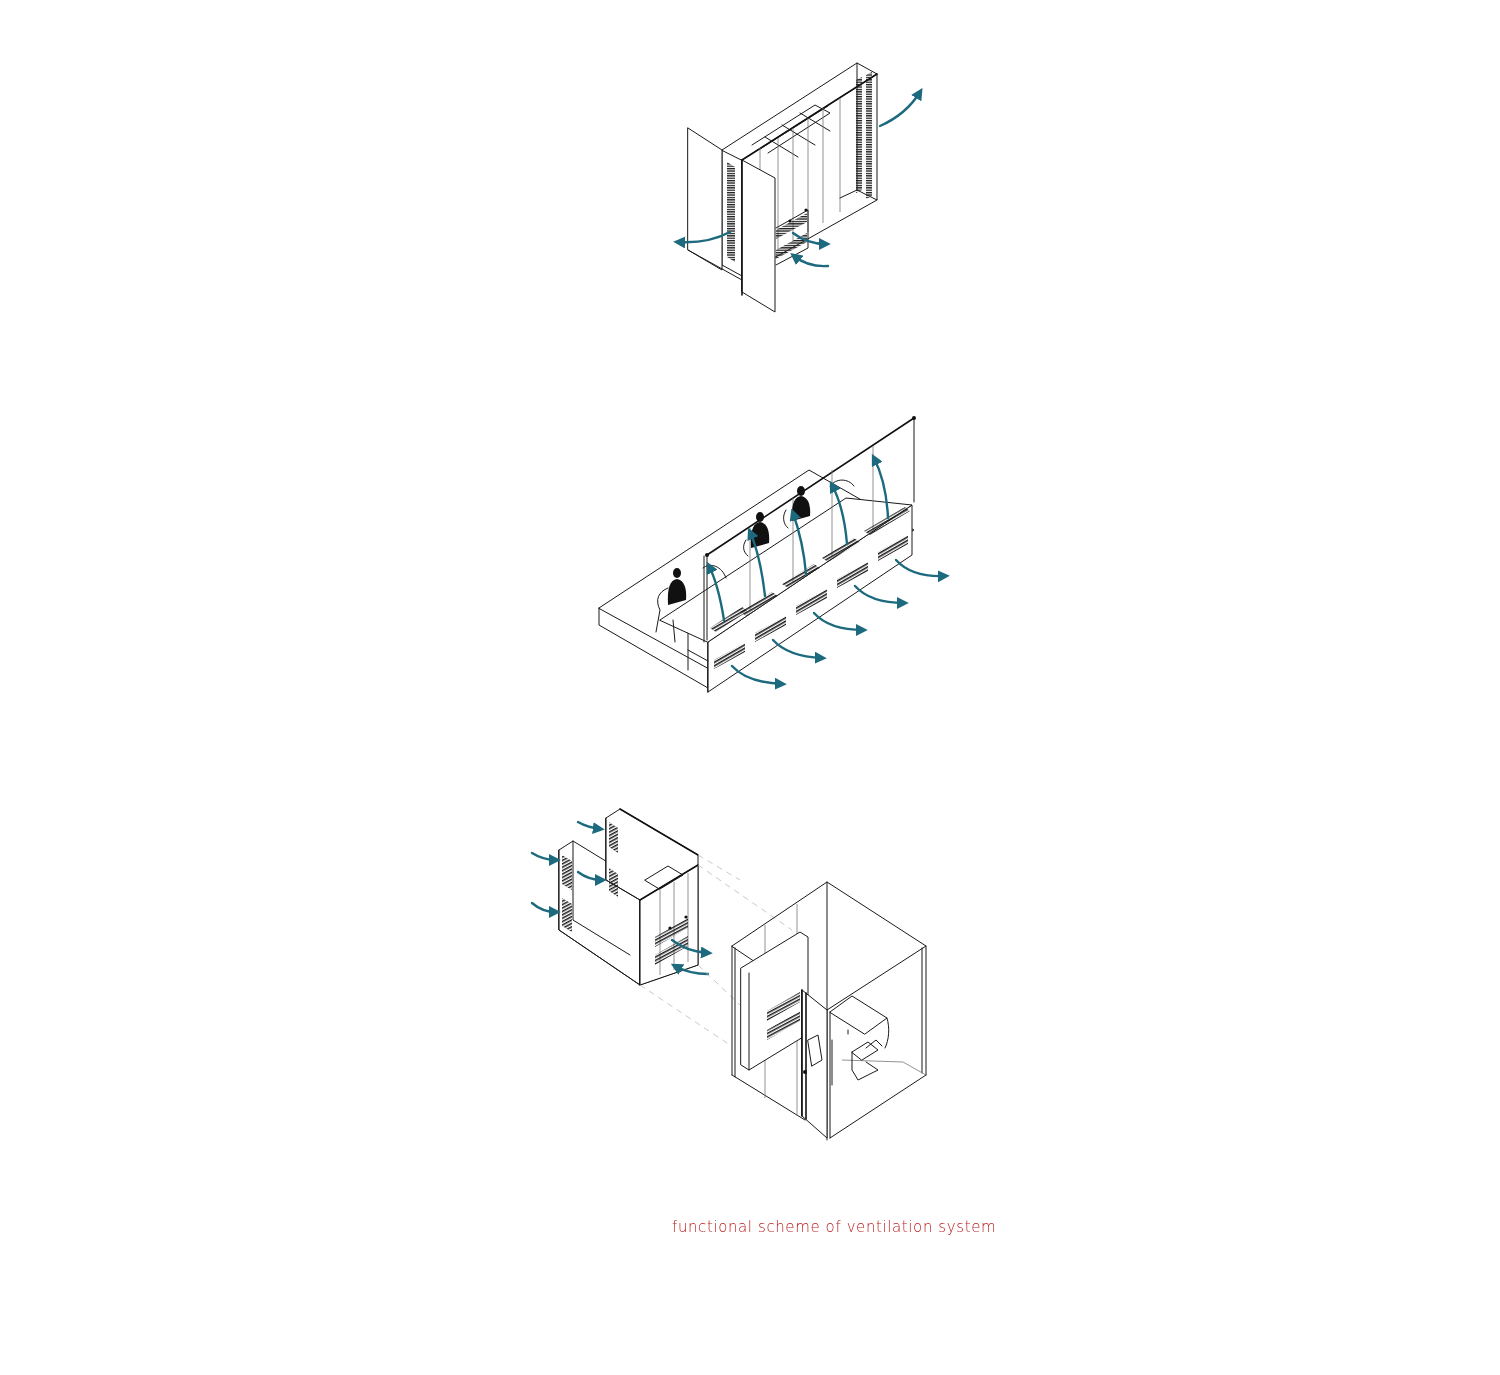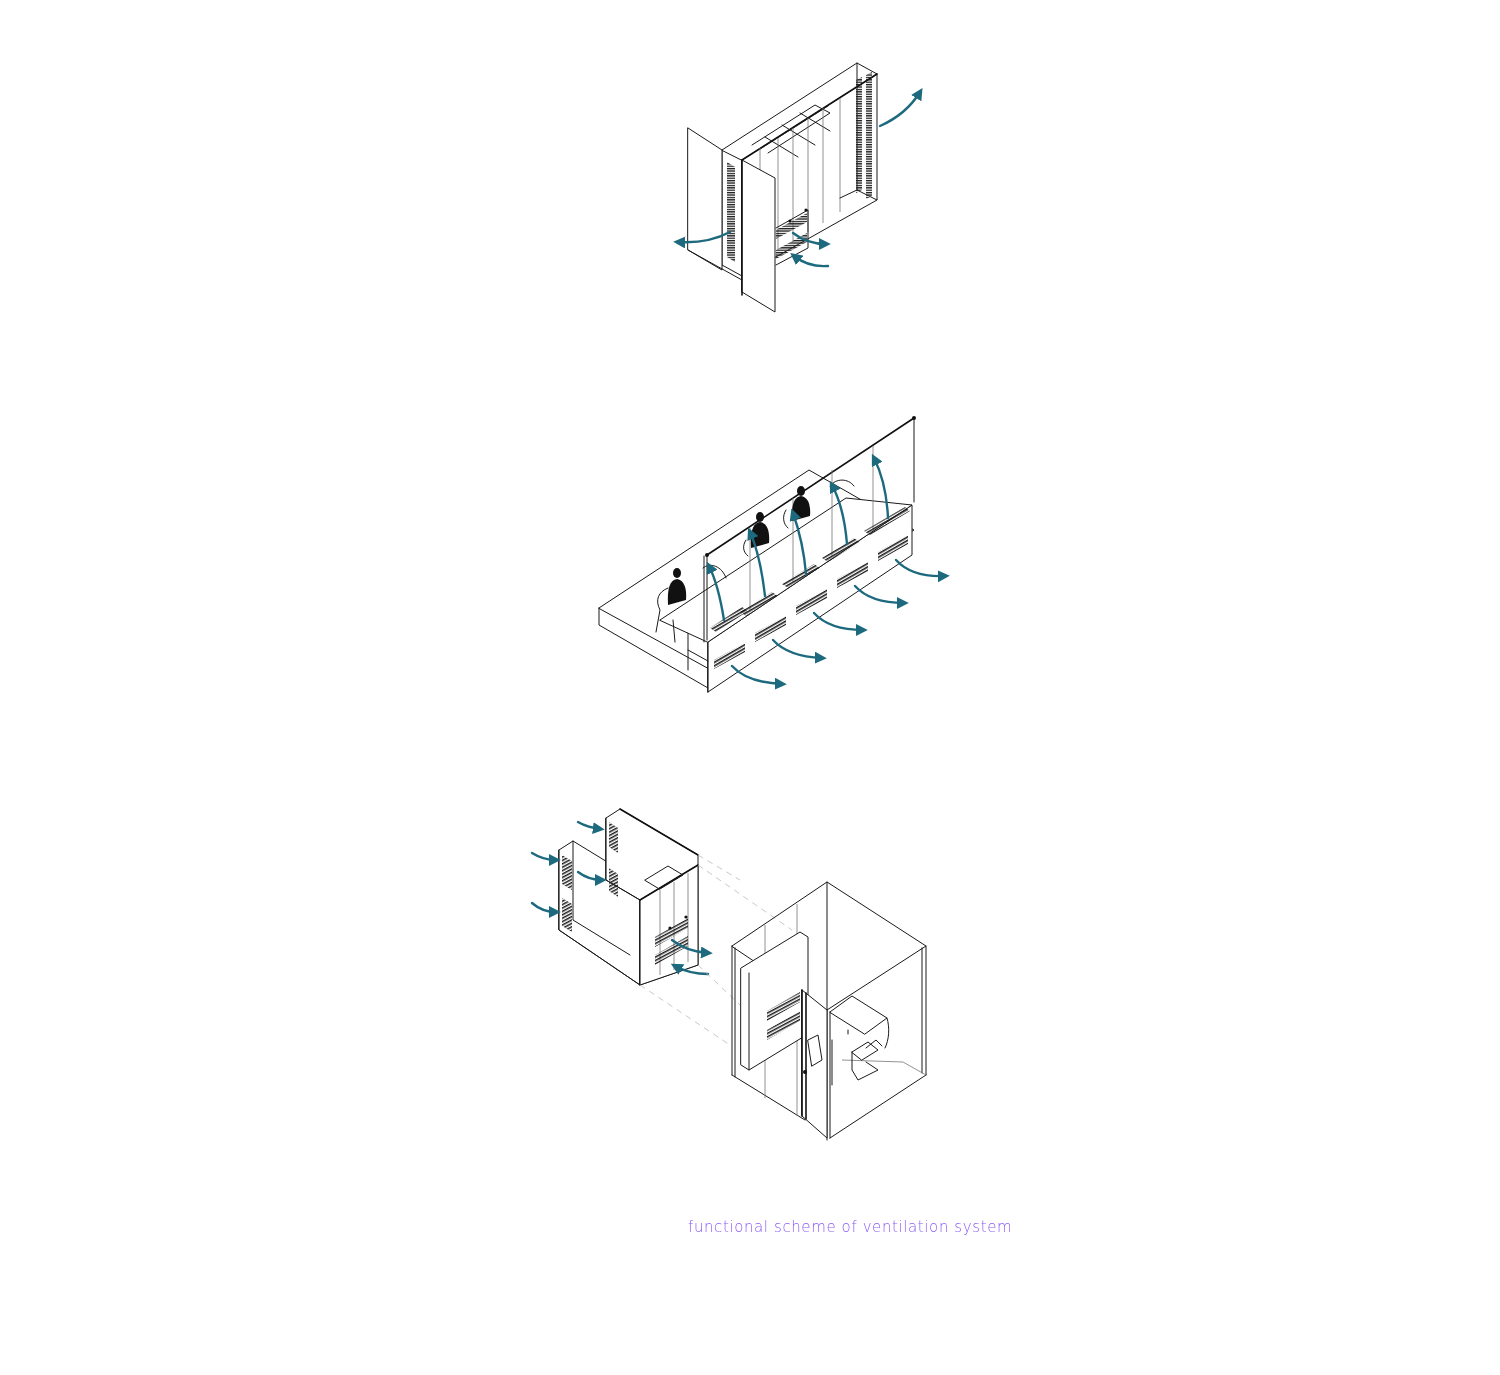--- a/index.html
+++ b/index.html
@@ -5,21 +5,21 @@
   html, body { margin: 0; padding: 0; background: #ffffff; }
   body { width: 1500px; height: 1375px; position: relative; overflow: hidden; font-family: "DejaVu Sans", sans-serif; }
   .stage { position: absolute; left: 0; top: 0; width: 1500px; height: 1375px; }
   svg { position: absolute; left: 0; top: 0; }
   .ln { fill: none; stroke: #1a1a1a; stroke-width: 1; stroke-linejoin: round; stroke-linecap: round; }
   .ln-b { fill: none; stroke: #111; stroke-width: 1.6; stroke-linejoin: round; stroke-linecap: round; }
   .ln-l { fill: none; stroke: #777; stroke-width: 0.8; }
   .dash { fill: none; stroke: #bbb; stroke-width: 0.8; stroke-dasharray: 6 5; }
   .arr { fill: none; stroke-width: 2.4; stroke-linecap: round; }
   .fillw { fill: #ffffff; }
-  .caption { position: absolute; left: 672px; top: 1218px; font-size: 15px; letter-spacing: 0.6px; color: #8b5cf6; font-family: "DejaVu Sans", sans-serif; font-weight: 300; white-space: nowrap; margin-left: 16px; }
+  .caption { position: absolute; left: 672px; top: 1218px; font-size: 15px; letter-spacing: 0.6px; color: #b91c1c; font-family: "DejaVu Sans", sans-serif; font-weight: 300; white-space: nowrap; }
 </style>
 </head>
 <body>
 
 <div class="stage">
 
 <svg width="1500" height="1375" viewBox="0 0 1500 1375">
   <defs>
     <pattern id="louver" width="4" height="2.4" patternUnits="userSpaceOnUse">
       <rect width="4" height="1.3" fill="#1a1a1a"></rect>

